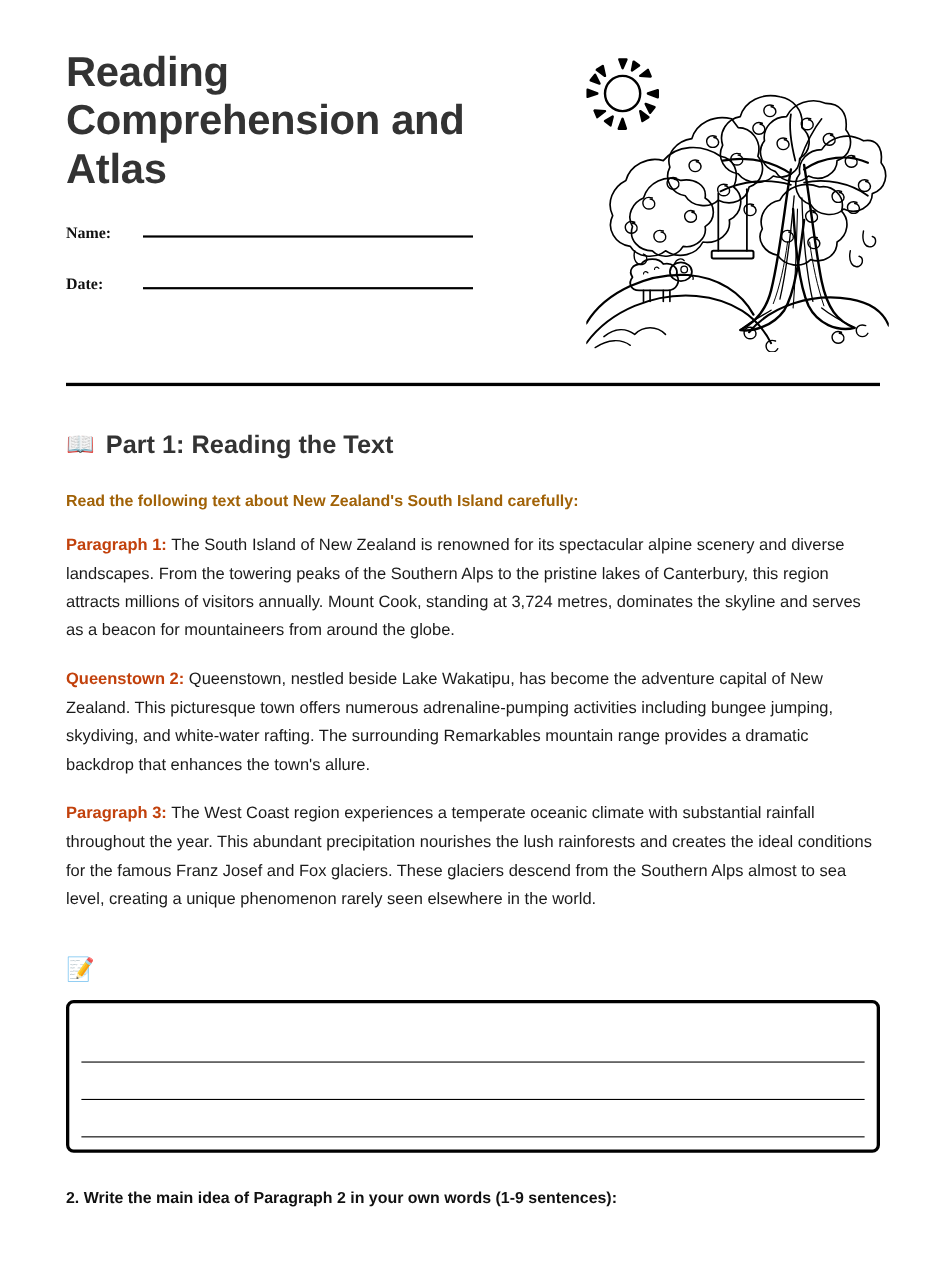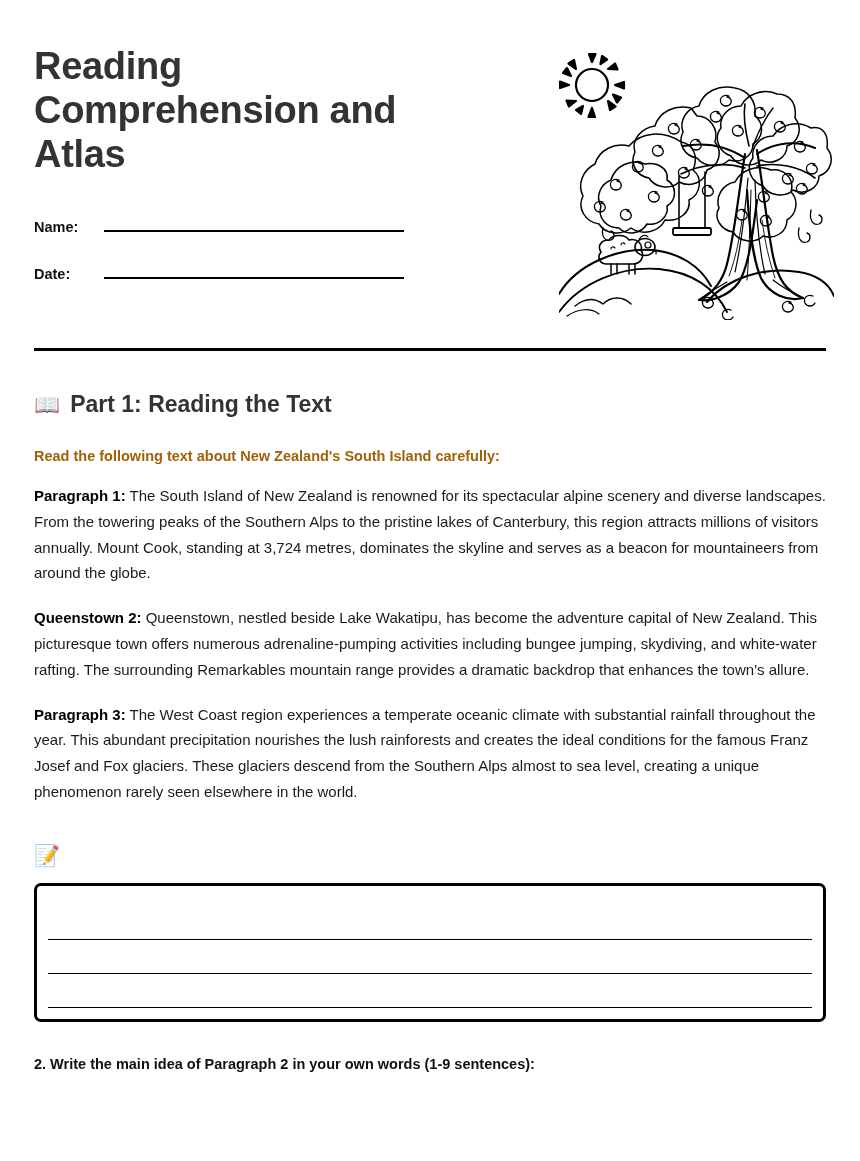--- a/index.html
+++ b/index.html
@@ -11,42 +11,42 @@
     width: 860px;
     min-height: 1161px;
     font-family: "Liberation Sans", sans-serif;
     color: #1a1a1a;
     overflow: hidden;
     position: relative;
   }
   .page {
     width: 860px;
     min-height: 1161px;
-    padding: 0 34px;
+    padding: 0 60px;
     position: relative;
   }
 
   
   .header {
     display: flex;
     align-items: flex-start;
     justify-content: space-between;
     padding-top: 44px;
   }
   .header-left { width: 400px; flex: 0 0 400px; }
   .doc-title {
     font-size: 38px;
     line-height: 1.16;
     font-weight: bold;
     color: #333333;
     letter-spacing: -0.3px;
     margin: 0;
     max-width: 390px;
   }
-  .field-rows { margin-top: 36px; }
+  .field-rows { margin-top: 20px; font-family: Liberation Serif, serif; }
   .field-row {
     display: flex;
     align-items: baseline;
     height: 47px;
   }
   .field-label {
     font-size: 14.5px;
     font-weight: bold;
     color: #111111;
     width: 70px;
@@ -96,21 +96,21 @@
     color: #a16207;
     margin-top: 30px;
   }
   .para {
     font-size: 15px;
     line-height: 1.72;
     color: #1a1a1a;
     margin-top: 19px;
     text-align: left;
   }
-  .para b { font-weight: bold; color: #000000; }
+  .para b { font-weight: bold; color: #c2410c; }
 
   
   .question {
     font-size: 14.5px;
     font-weight: bold;
     color: #111111;
     margin-top: 34px;
   }
   .answer-box {
     border: 3px solid #000000;

